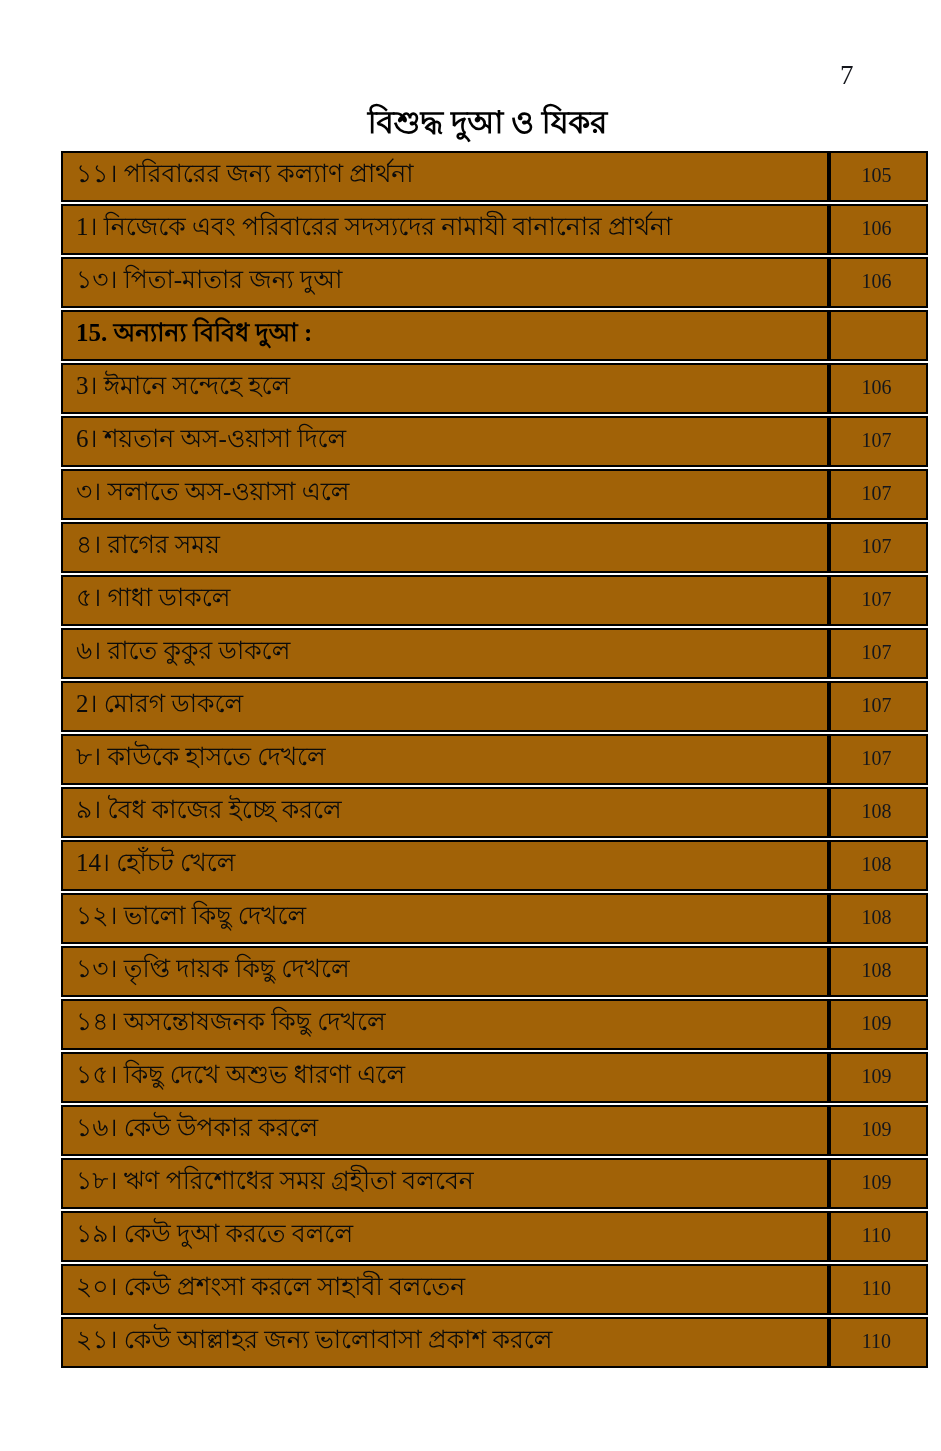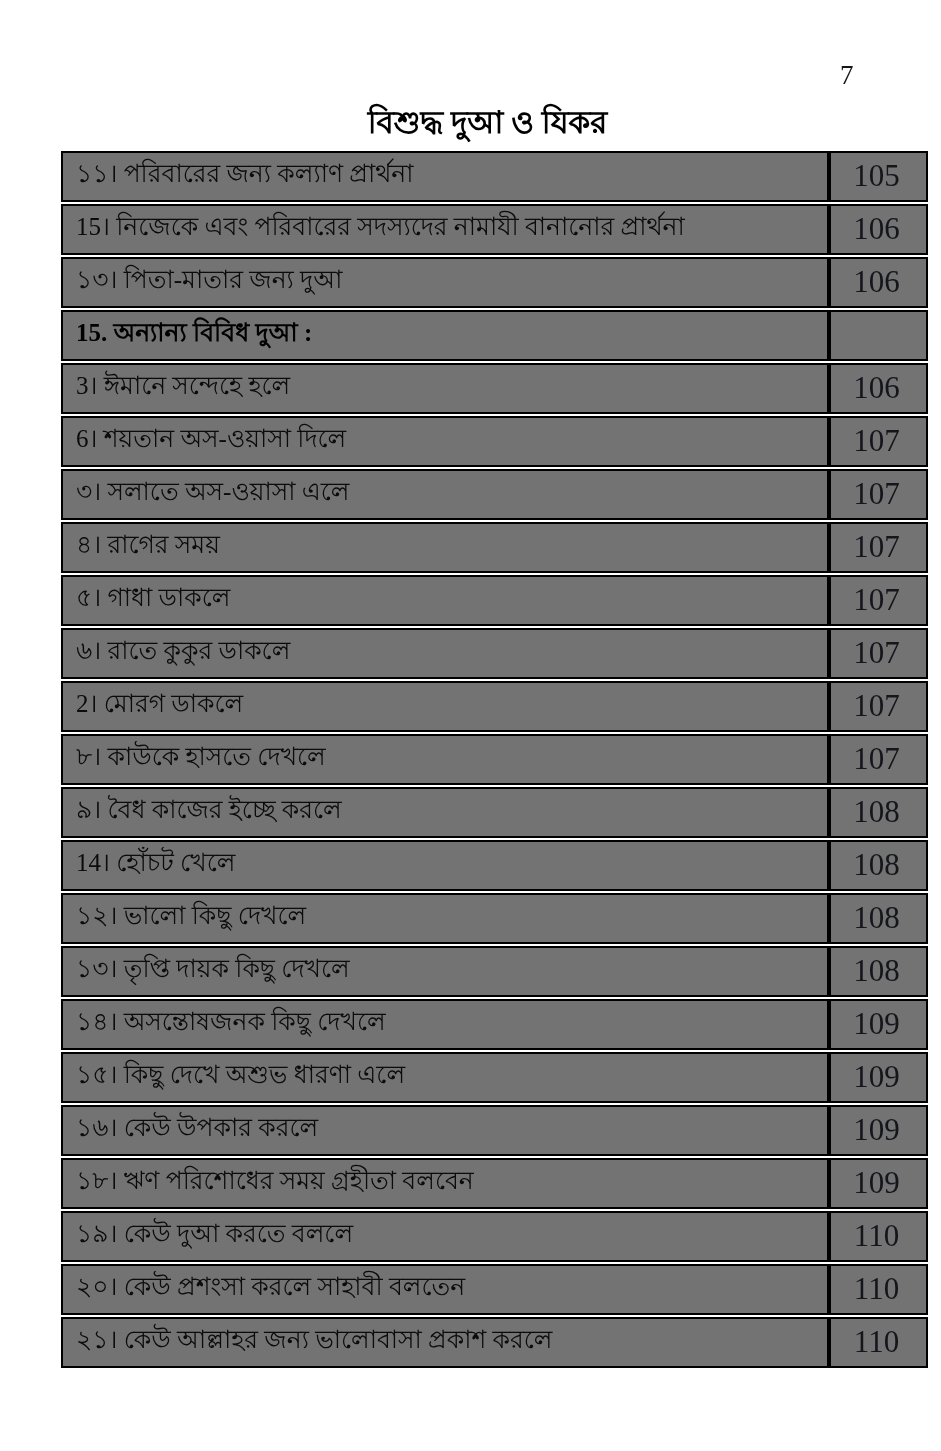--- a/index.html
+++ b/index.html
@@ -42,31 +42,31 @@
     left: 61px;
     width: 867px;
     border-collapse: separate;
     border-spacing: 0 2px;
     table-layout: fixed;
   }
   table.toc td {
     border: 2px solid #000000;
     height: 33px;
     vertical-align: middle;
-    background: #737373;
+    background: #a16207;
   }
   td.cell-label {
     padding: 1px 10px 3px 13px;
     font-size: 25px;
     color: #0b0b0b;
   }
   td.cell-page {
     width: 91px;
     text-align: center;
-    font-size: 31px;
+    font-size: 20px;
     color: #14161c;
     padding: 1px 4px 3px 0;
   }
   tr.section-header td.cell-label {
     font-weight: bold;
     color: #000000;
   }
 </style>
 </head>
 <body>
@@ -76,21 +76,21 @@
 
   <div class="doc-title">বিশুদ্ধ দুআ ও যিকর</div>
 
   <table class="toc">
     <tbody id="toc-body">
         <tr>
           <td class="cell-label">১১। পরিবারের জন্য কল্যাণ প্রার্থনা</td>
           <td class="cell-page">105</td>
         </tr>
         <tr>
-          <td class="cell-label">15। নিজেকে এবং পরিবারের সদস্যদের নামাযী বানানোর প্রার্থনা</td>
+          <td class="cell-label">1। নিজেকে এবং পরিবারের সদস্যদের নামাযী বানানোর প্রার্থনা</td>
           <td class="cell-page">106</td>
         </tr>
         <tr>
           <td class="cell-label">১৩। পিতা-মাতার জন্য দুআ</td>
           <td class="cell-page">106</td>
         </tr>
         <tr class="section-header">
           <td class="cell-label">15. অন্যান্য বিবিধ দুআ :</td>
           <td class="cell-page"></td>
         </tr>

